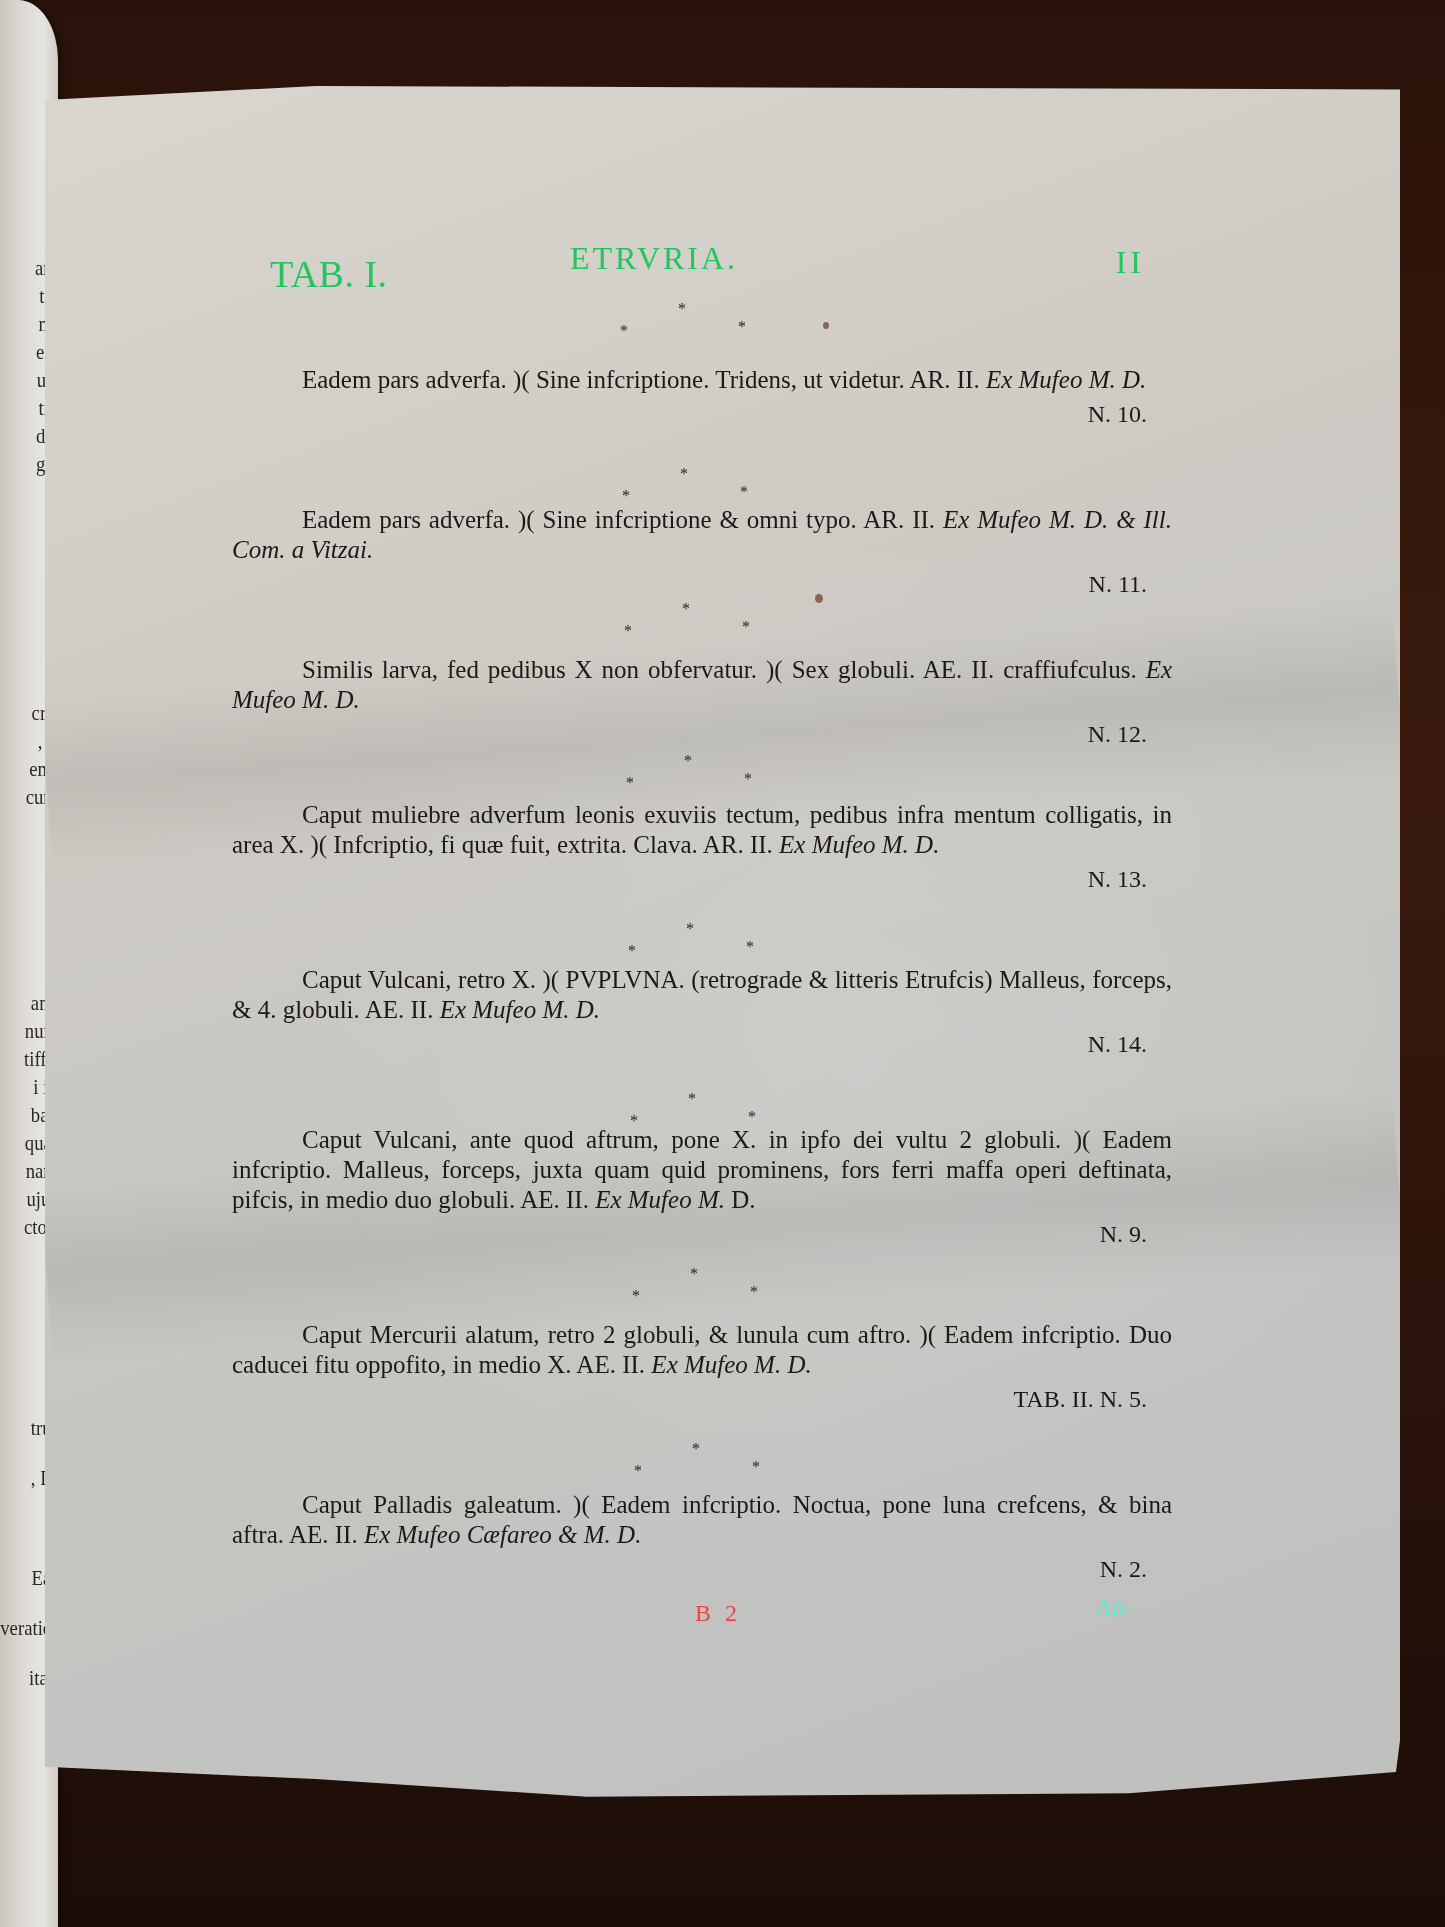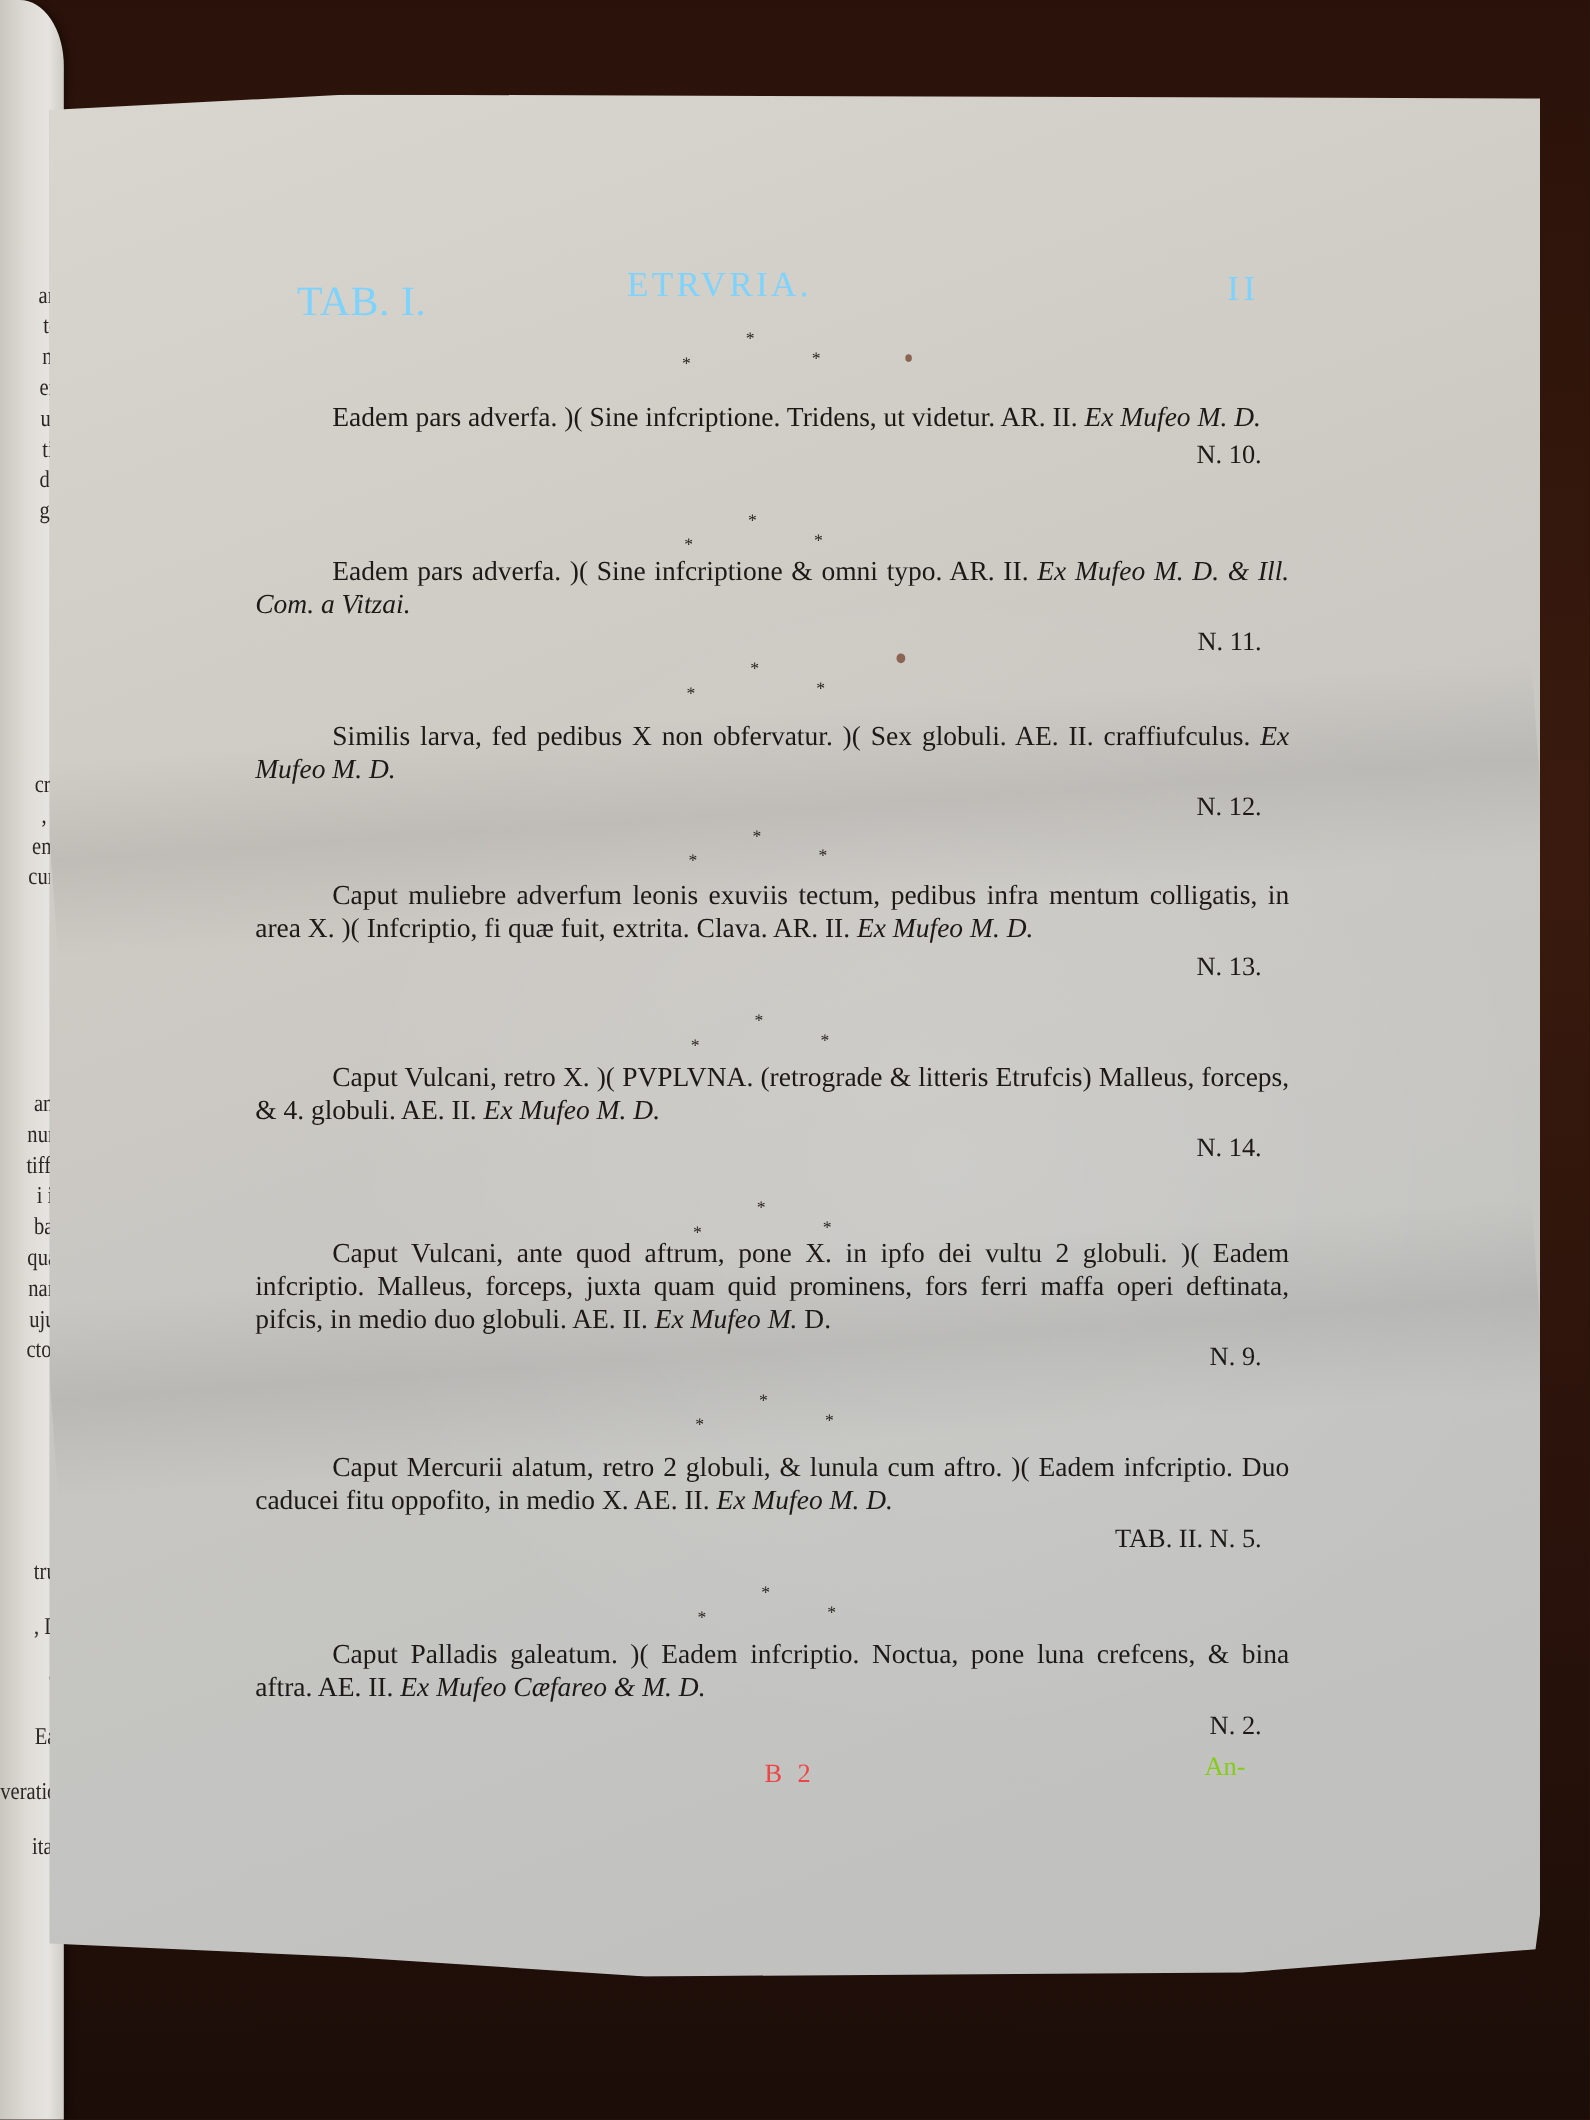--- a/index.html
+++ b/index.html
@@ -31,39 +31,39 @@
     clip-path: polygon(0% 0.8%, 20% 0%, 100% 0.2%, 100% 94%, 99.7% 95.8%, 80% 97%, 40% 97.2%, 20% 96.2%, 0% 95.5%);
     box-shadow: 0 0 8px rgba(0,0,0,0.5);
   }
   .shadow-band {
     position: absolute; left: 0; right: 0; height: 180px;
     background: linear-gradient(180deg, rgba(0,0,0,0) 0%, rgba(60,60,60,0.10) 50%, rgba(0,0,0,0) 100%);
     transform: rotate(-4deg);
   }
   .header {
     position: absolute; left: 225px; top: 240px; width: 930px; height: 60px;
-    color: #7dd3fc;
+    color: #22c55e;
   }
   .header .tab { position: absolute; left: 45px; top: 12px; font-size: 38px; letter-spacing: 0.5px; }
   .header .title { position: absolute; left: 345px; top: 0px; font-size: 32px; letter-spacing: 3px; }
   .header .pagenum { position: absolute; right: 10px; top: 4px; font-size: 32px; letter-spacing: 4px; }
   .stars { position: absolute; width: 140px; height: 40px; color: #2a2420; font-size: 16px; }
   .stars span { position: absolute; }
   .stars .s1 { left: 58px; top: 0; }
   .stars .s2 { left: 0; top: 22px; }
   .stars .s3 { left: 118px; top: 18px; }
   .entry {
     position: absolute; left: 232px; width: 940px; color: #1c1916;
     font-size: 25px; line-height: 30px;
   }
   .entry .para { text-indent: 70px; text-align: justify; margin: 0; }
   .entry .para i { font-style: italic; }
   .entry .num { text-align: right; padding-right: 25px; margin-top: 4px; font-size: 24px; }
   .footer-sig { position: absolute; left: 695px; top: 1600px; font-size: 24px; color: #ef4444; letter-spacing: 4px; }
-  .catchword { position: absolute; left: 1095px; top: 1594px; font-size: 24px; color: #84cc16; }
+  .catchword { position: absolute; left: 1095px; top: 1594px; font-size: 24px; color: #5eead4; }
   .spot { position: absolute; width: 8px; height: 9px; border-radius: 50%; background: #7a4a35; opacity: 0.8; }
 </style>
 </head>
 <body>
 
 <div class="table-bg"></div>
 
 <div class="prev-page">
   <div id="prev-upper">
       <div class="prev-line" style="top: 255px;">am</div>

